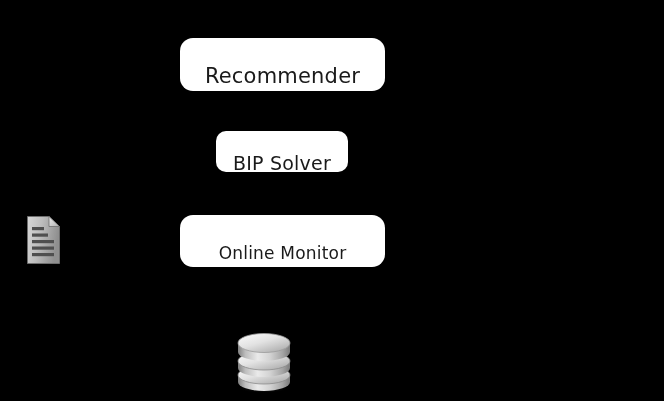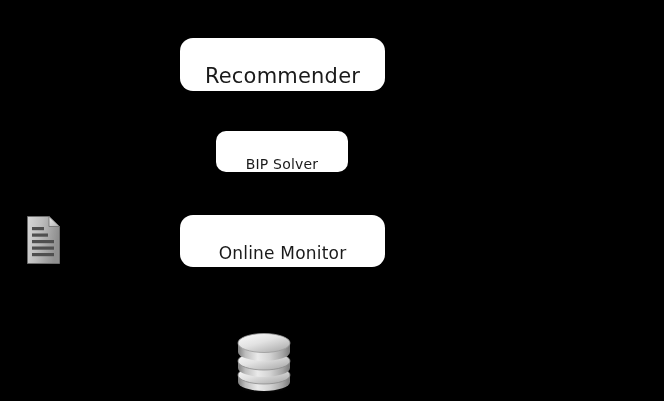--- a/index.html
+++ b/index.html
@@ -46,21 +46,21 @@
     height: 53px;
     border-radius: 13px;
     font-size: 21px;
   }
   #node-bip-solver {
     left: 216px;
     top: 131px;
     width: 132px;
     height: 41px;
     border-radius: 10px;
-    font-size: 14px;
+    font-size: 19px;
   }
   #node-online-monitor {
     left: 180px;
     top: 215px;
     width: 205px;
     height: 52px;
     border-radius: 13px;
     font-size: 17px;
   }
 

